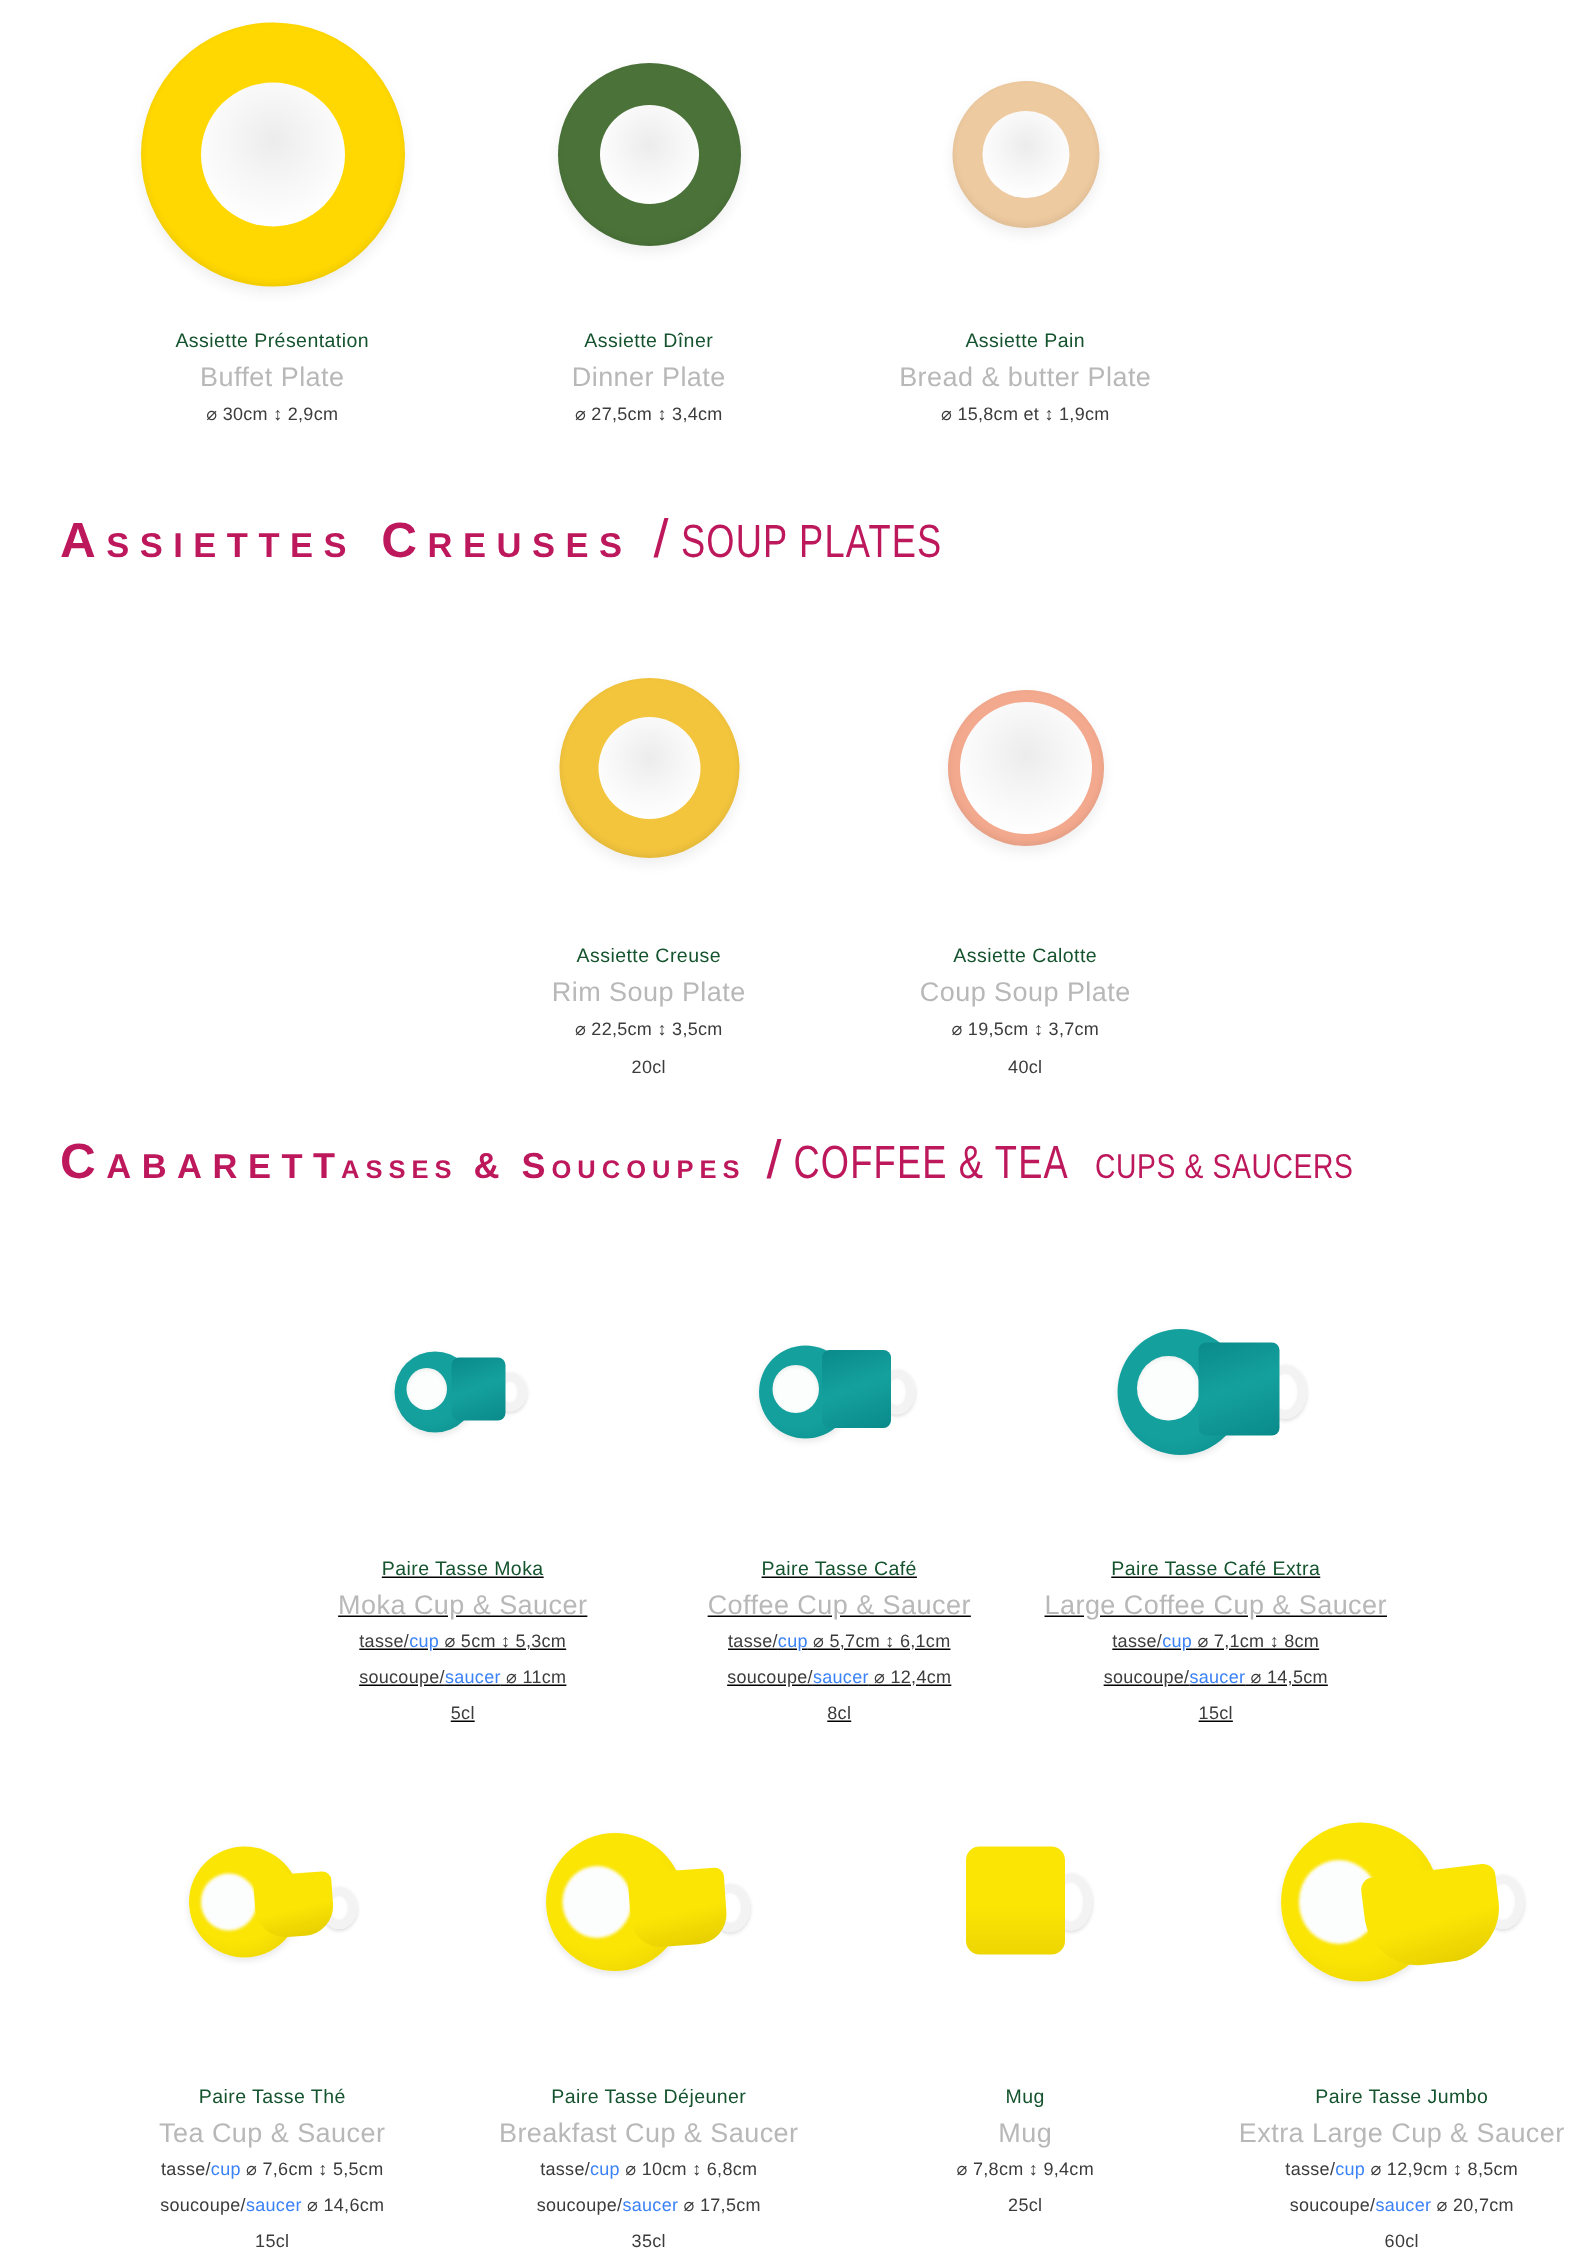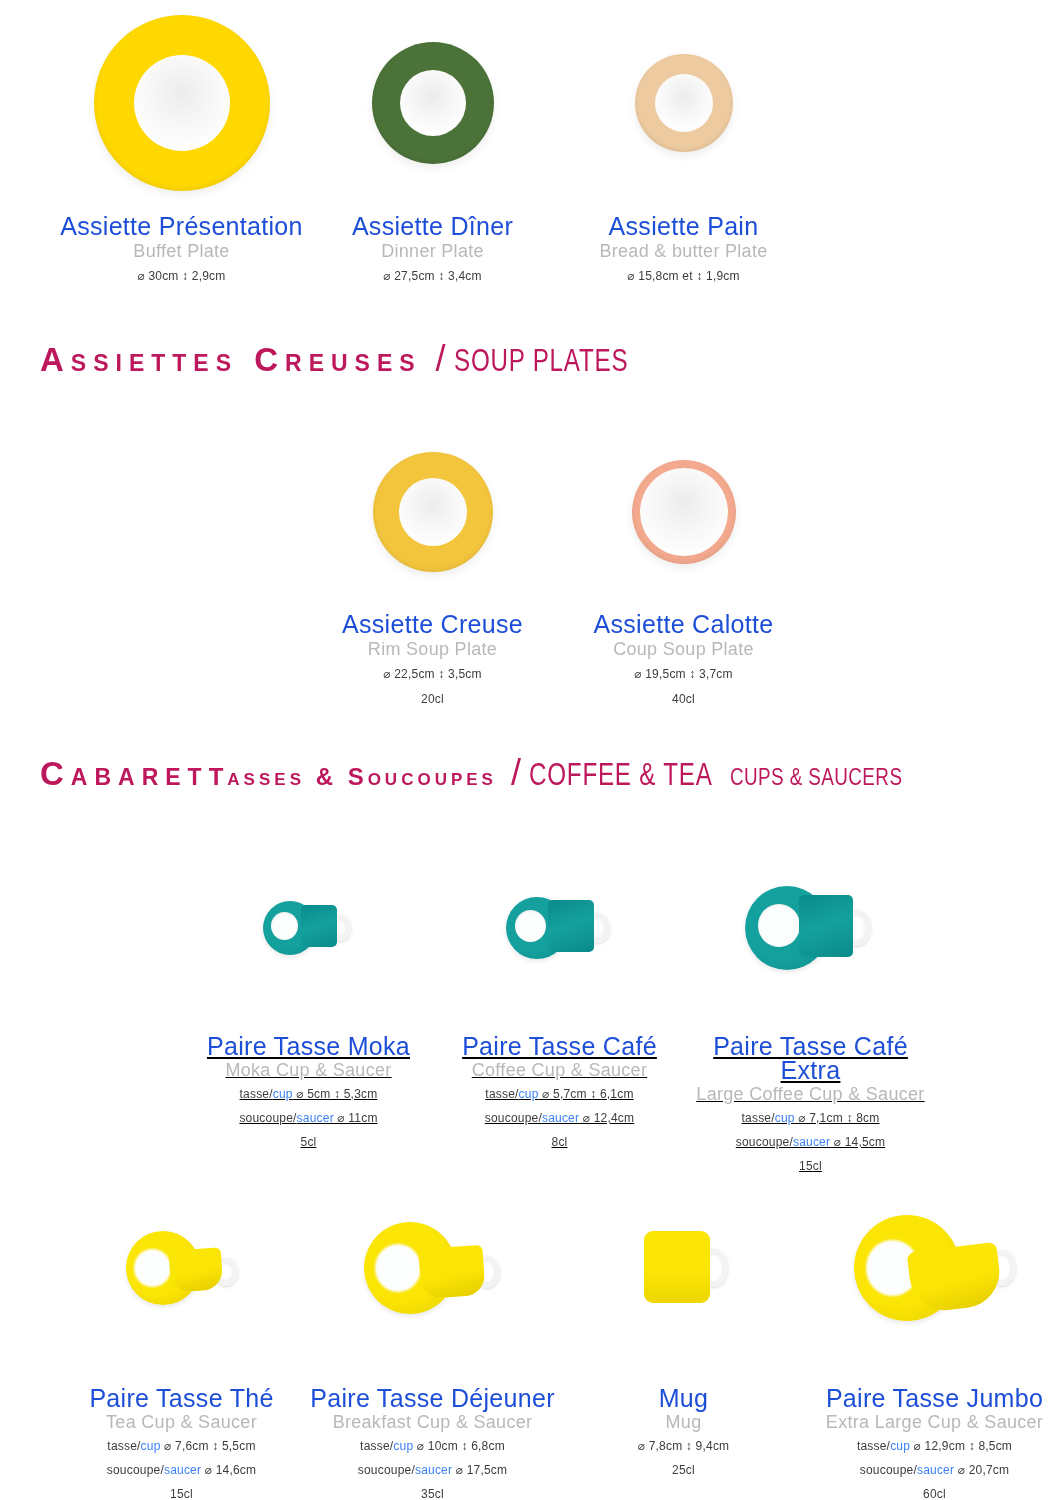--- a/index.html
+++ b/index.html
@@ -17,26 +17,26 @@
 
   .img-area { display:flex; align-items:center; justify-content:center; width:100%; }
   .row-top    .img-area { height:190px; }
   .row-soup   .img-area { height:160px; }
   .row-teal   .img-area { height:152px; }
   .row-bottom .img-area { height:132px; }
 
   
   .plabel { text-align:center; width:100%; }
   .row-top  .plabel { margin-top:16px; }
-  .row-soup .plabel { margin-top:20px; }
+  .row-soup .plabel { margin-top:32px; }
   .row-teal .plabel { margin-top:30px;text-decoration:underline; }
   .row-bottom .plabel { margin-top:52px; }
   .plabel div { line-height:25px; }
   .row-teal .plabel div, .row-bottom .plabel div { line-height:24px; }
-  .name-fr { font-size:25px; color:#1d4ed8; letter-spacing:.3px; }
+  .name-fr { font-size:13px; color:#14532d; letter-spacing:.3px; }
   .name-en { font-size:18px; color:#b8b8b8; letter-spacing:.3px; }
   .dims    { font-size:12px; color:#3c3c3c; letter-spacing:.2px; }
   .dims .muted { color:#3b82f6; }
 
   
   .plate { position:relative; width:var(--outer); height:var(--outer); border-radius:50%;
            background:var(--rim); box-shadow:0 4px 9px rgba(0,0,0,.07), inset 0 -2px 5px rgba(0,0,0,.07); }
   .plate::after { content:""; position:absolute; left:50%; top:50%; width:var(--inner); height:var(--inner);
            transform:translate(-50%,-50%); border-radius:50%;
            background:radial-gradient(circle at 50% 40%, #ececec 0%, #f7f7f7 42%, #ffffff 78%); }

